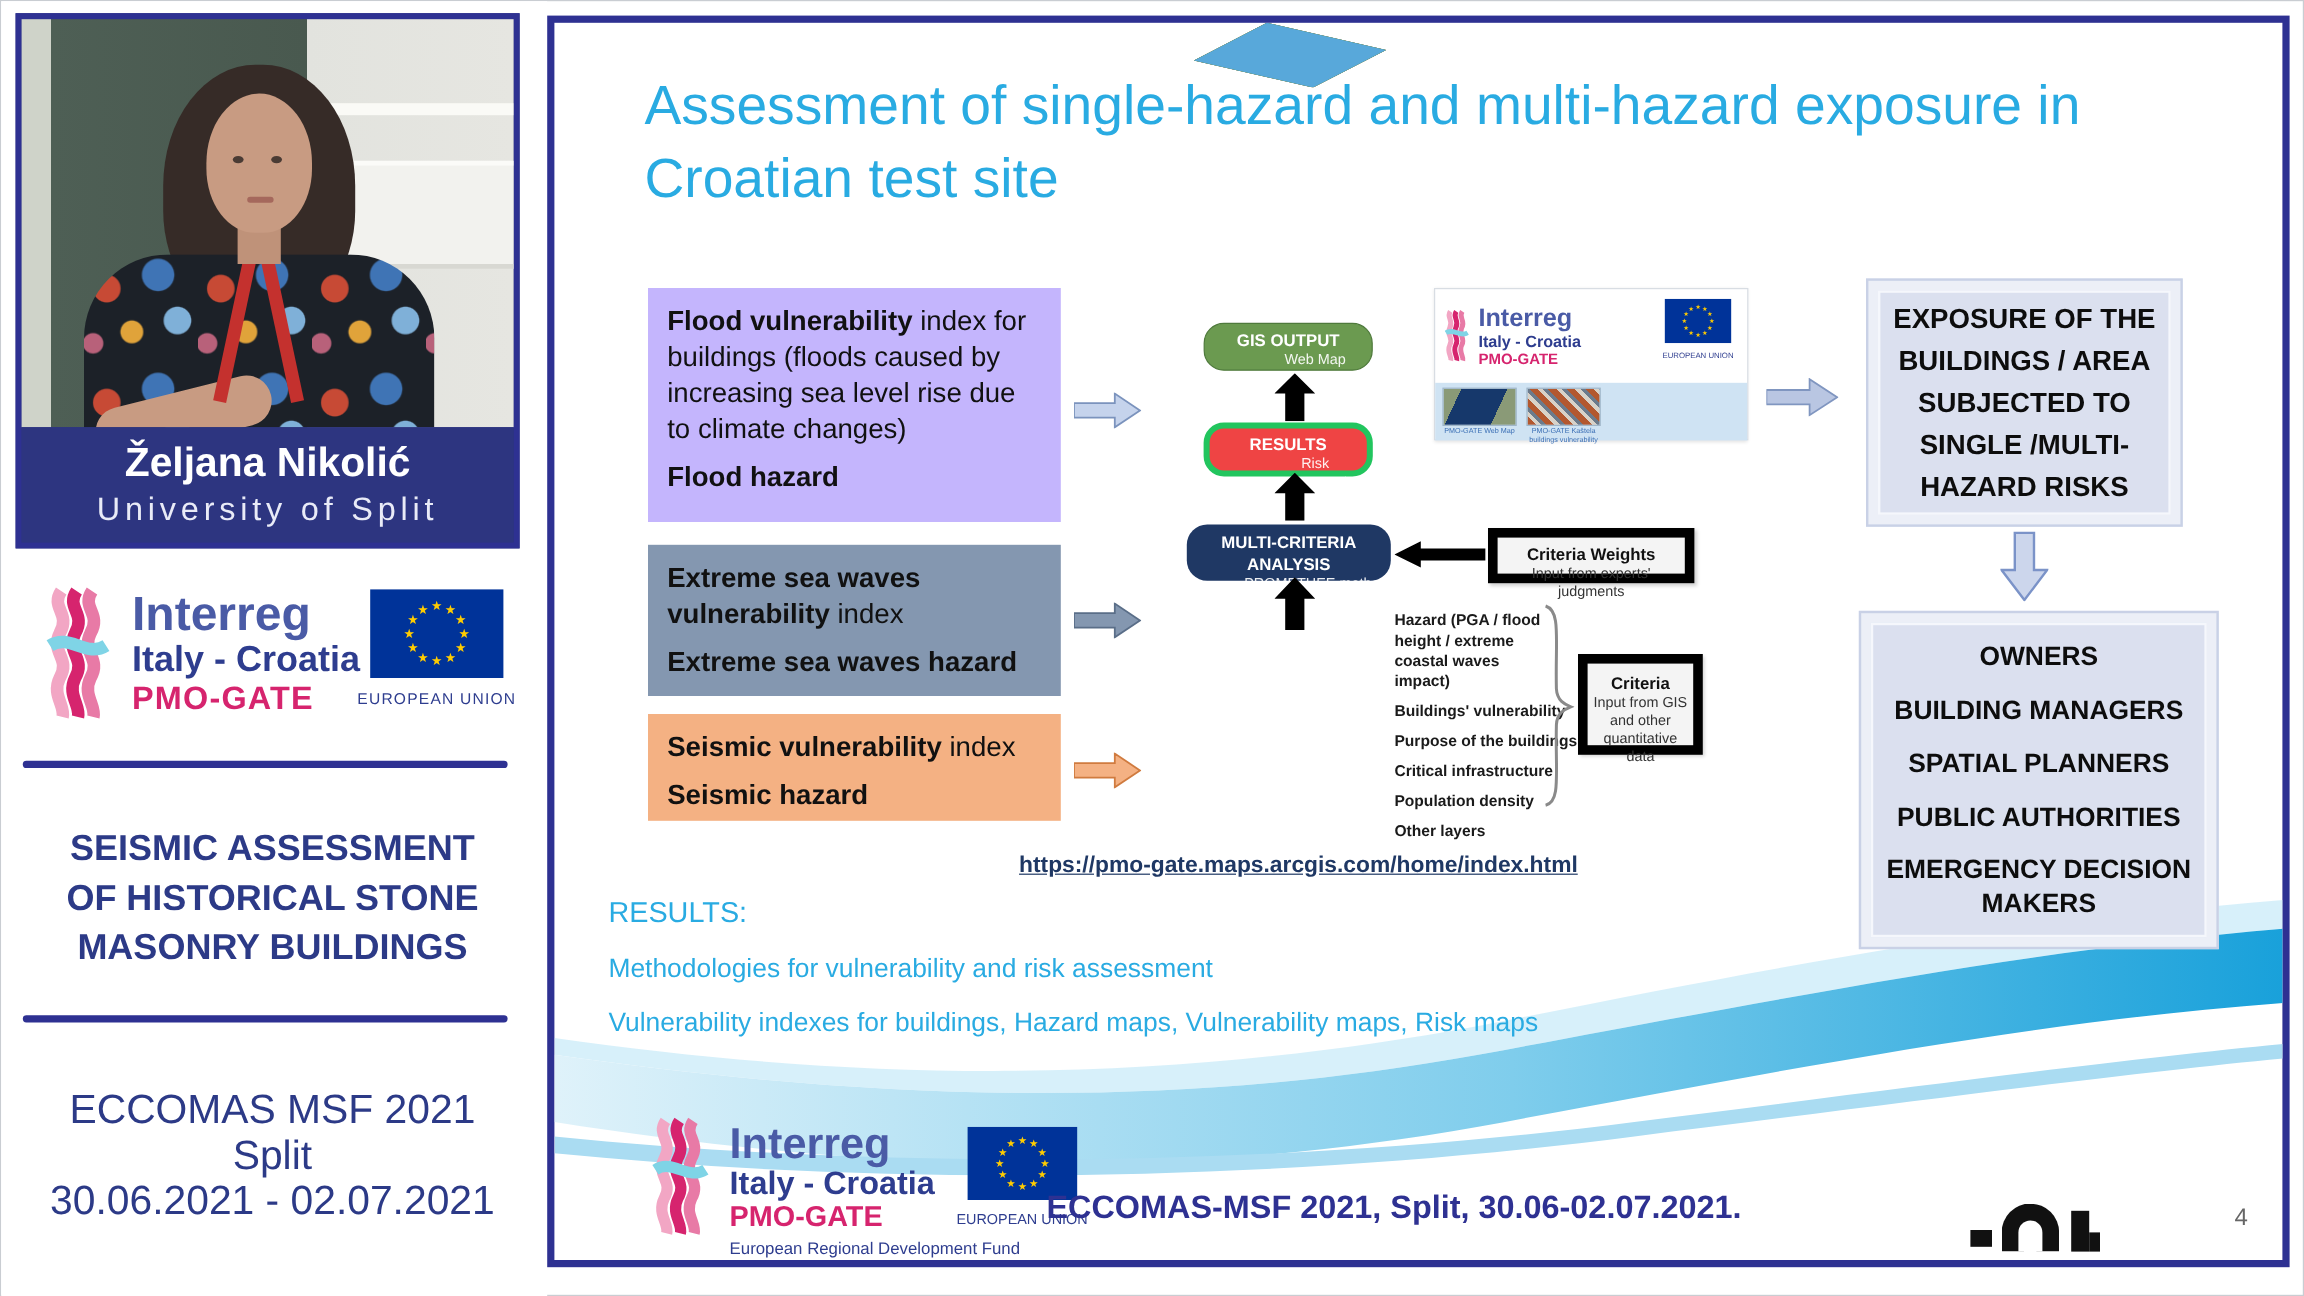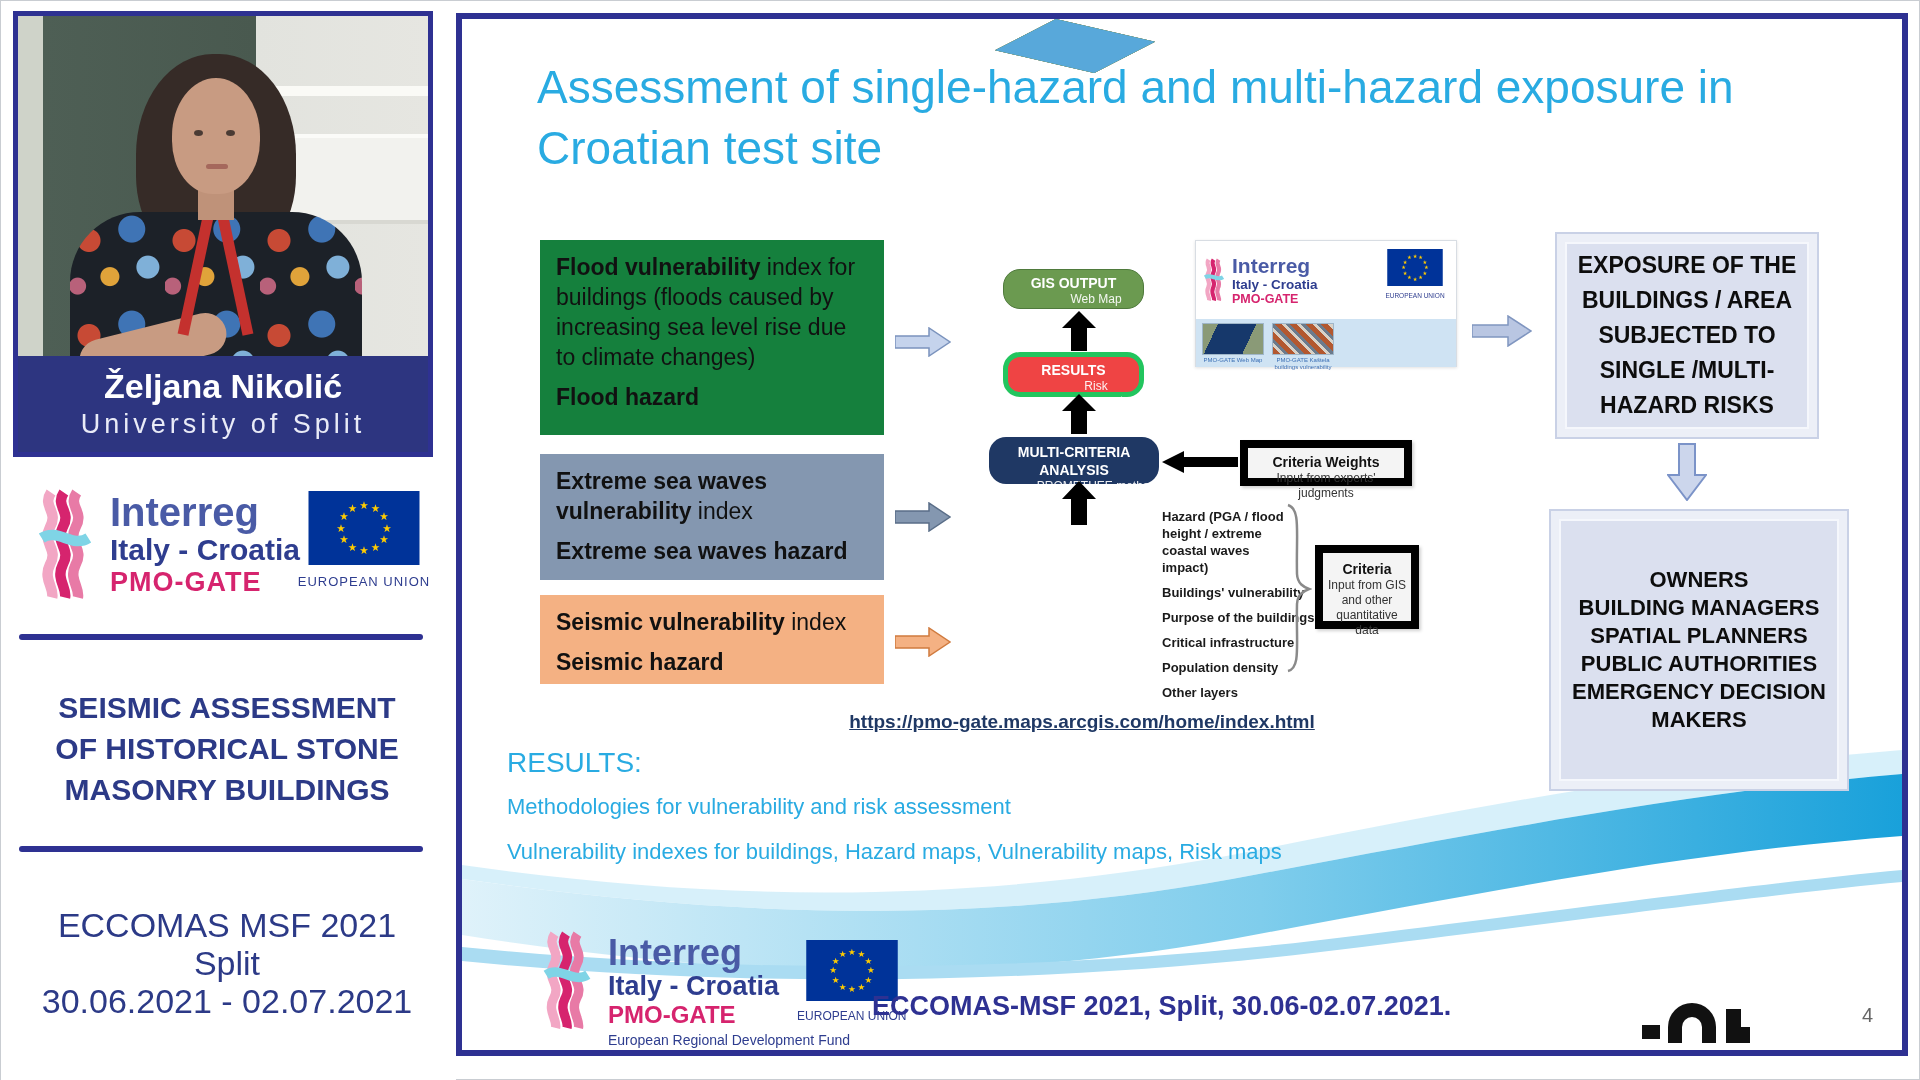--- a/index.html
+++ b/index.html
@@ -60,21 +60,21 @@
     color:#2c3a87; font-size:34px; line-height:38px; }
 
   
   .slide { position:absolute; left:455px; top:12px; width:1452px; height:1043px;
     border:6px solid #2e3192; background:#fff; overflow:hidden; }
   .slide-title { position:absolute; left:75px; top:38px; width:1340px;
     color:#29abe2; font-size:46px; line-height:61px; font-weight:500; }
 
   .hazard-box { position:absolute; left:78px; width:344px; padding:12px 16px;
     color:#111; font-size:23px; line-height:30px; }
-  .box-flood   { top:221px; height:195px; background:#15803d; }
+  .box-flood   { top:221px; height:195px; background:#c4b5fd; }
   .box-waves   { top:435px; height:126px; background:#8497b0; }
   .box-seismic { top:576px; height:89px;  background:#f4b183; }
   .hazard-lead b { font-weight:bold; }
   .hazard-name { font-weight:bold; margin-top:10px; }
 
   .blockarrow { position:absolute; }
   .arr1 { left:433px; top:308px; } .arr2 { left:433px; top:483px; } .arr3 { left:433px; top:608px; }
   .arr4 { left:1010px; top:296px; }
   .uparrow { position:absolute; left:600px; }
   .ua1 { top:292px; } .ua2 { top:375px; } .ua3 { top:462px; z-index:5; }
@@ -122,26 +122,26 @@
   .thumb-map { background:linear-gradient(115deg,#8a9a77 0 20%,#16386b 20% 72%,#8a9a77 72% 100%); }
   .thumb-aerial { background:repeating-linear-gradient(45deg,#b3582f 0 5px,#d8d2c8 5px 8px,#6b7b8c 8px 11px); }
   .thumb-caption { font-size:6px; color:#3b6fb5; text-align:center; line-height:7px; margin-top:2px; }
 
   .framed { position:absolute; background:#eceff7; border:2px solid #c9d1e6; padding:8px; z-index:3; }
   .framed-inner { width:100%; height:100%; background:#dbe0ef; border:2px solid #f5f7fc;
     display:flex; flex-direction:column; align-items:center; justify-content:center; text-align:center; }
   .exposure { left:1093px; top:213px; width:264px; height:207px; }
   .exposure .framed-inner { font-size:23px; font-weight:bold; line-height:35px; color:#0d0d0d; padding:0 10px; }
   .owners { left:1087px; top:490px; width:300px; height:282px; }
-  .owners .framed-inner { justify-content:center; padding:12px 6px; }
+  .owners .framed-inner { justify-content:space-between; padding:12px 6px; }
   .stakeholder { font-size:22px; font-weight:bold; color:#0d0d0d; line-height:28px; }
 
   .map-url { position:absolute; left:380px; top:692px; width:480px; text-align:center; z-index:2;
     font-size:19px; font-weight:bold; color:#1f3864; text-decoration:underline; }
-  .results-heading { position:absolute; left:45px; top:728px; color:#29abe2; font-size:28px; z-index:2; }
+  .results-heading { position:absolute; left:45px; top:728px; color:#29abe2; font-size:24px; z-index:2; }
   .results-line1 { position:absolute; left:45px; top:775px; color:#29abe2; font-size:22px; z-index:2; }
   .results-line2 { position:absolute; left:45px; top:820px; color:#29abe2; font-size:22px; z-index:2; }
 
   .wave { position:absolute; left:0; top:720px; width:1452px; height:260px; z-index:0; }
 
   .footer-logo { position:absolute; left:78px; top:912px; display:flex; align-items:center; z-index:2; }
   .fl-text { margin-left:14px; }
   .fl-brand { font-size:36px; font-weight:bold; color:#4a5ba6; line-height:37px; }
   .fl-program { font-size:27px; color:#2e3d8f; font-weight:600; line-height:30px; }
   .fl-project { font-size:24px; color:#d6246e; font-weight:bold; line-height:28px; }

